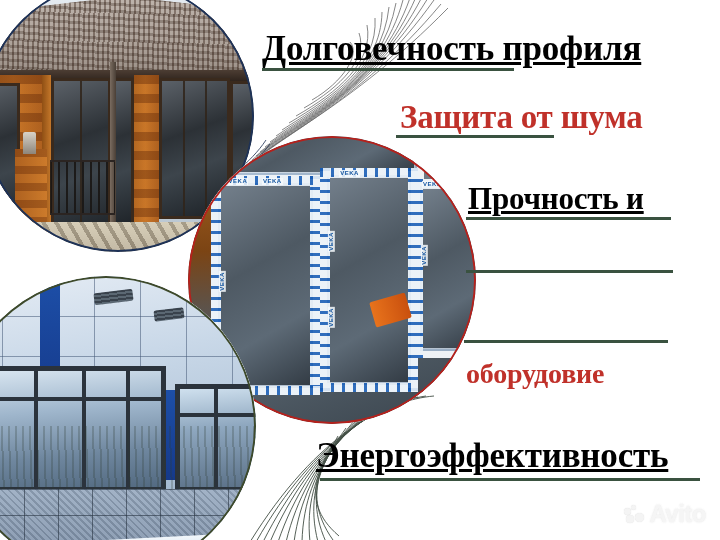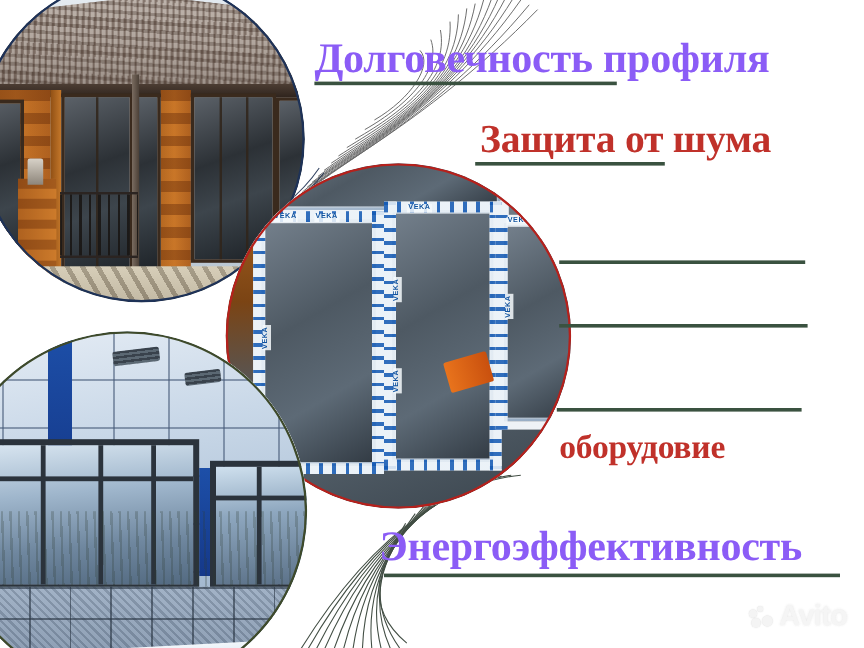--- a/index.html
+++ b/index.html
@@ -254,21 +254,21 @@
 
   
   .headline {
     position: absolute;
     white-space: nowrap;
     font-weight: bold;
     line-height: 1;
     z-index: 8;
     letter-spacing: -0.2px;
   }
-  .headline.navy { color: #8b5cf6; }
+  .headline.navy { color: #000000; text-decoration: underline; }
   .headline.red  { color: #c0312a; }
   .rule {
     position: absolute;
     height: 3px;
     background: #3a5240;
     z-index: 8;
   }
 
   #t1 { left: 262px; top: 31px;  font-size: 35px; }
   #r1 { left: 262px; top: 68px;  width: 252px; }
@@ -466,20 +466,21 @@
       <path d="M100 44 C  88 66 56 106 101 144"></path>
     </g>
   </svg>
 
   <div class="headline navy" id="t1">Долговечность профиля</div>
   <div class="rule" id="r1"></div>
 
   <div class="headline red" id="t2">Защита от шума</div>
   <div class="rule" id="r2"></div>
 
+  <div class="headline navy" id="t3">Прочность и</div>
   <div class="rule" id="r3"></div>
 
   <div class="rule" id="r4"></div>
 
   <div class="rule" id="r5"></div>
 
   <div class="headline red" id="t6">оборудовие</div>
 
   <div class="headline navy" id="t7">Энергоэффективность</div>
   <div class="rule" id="r7"></div>

